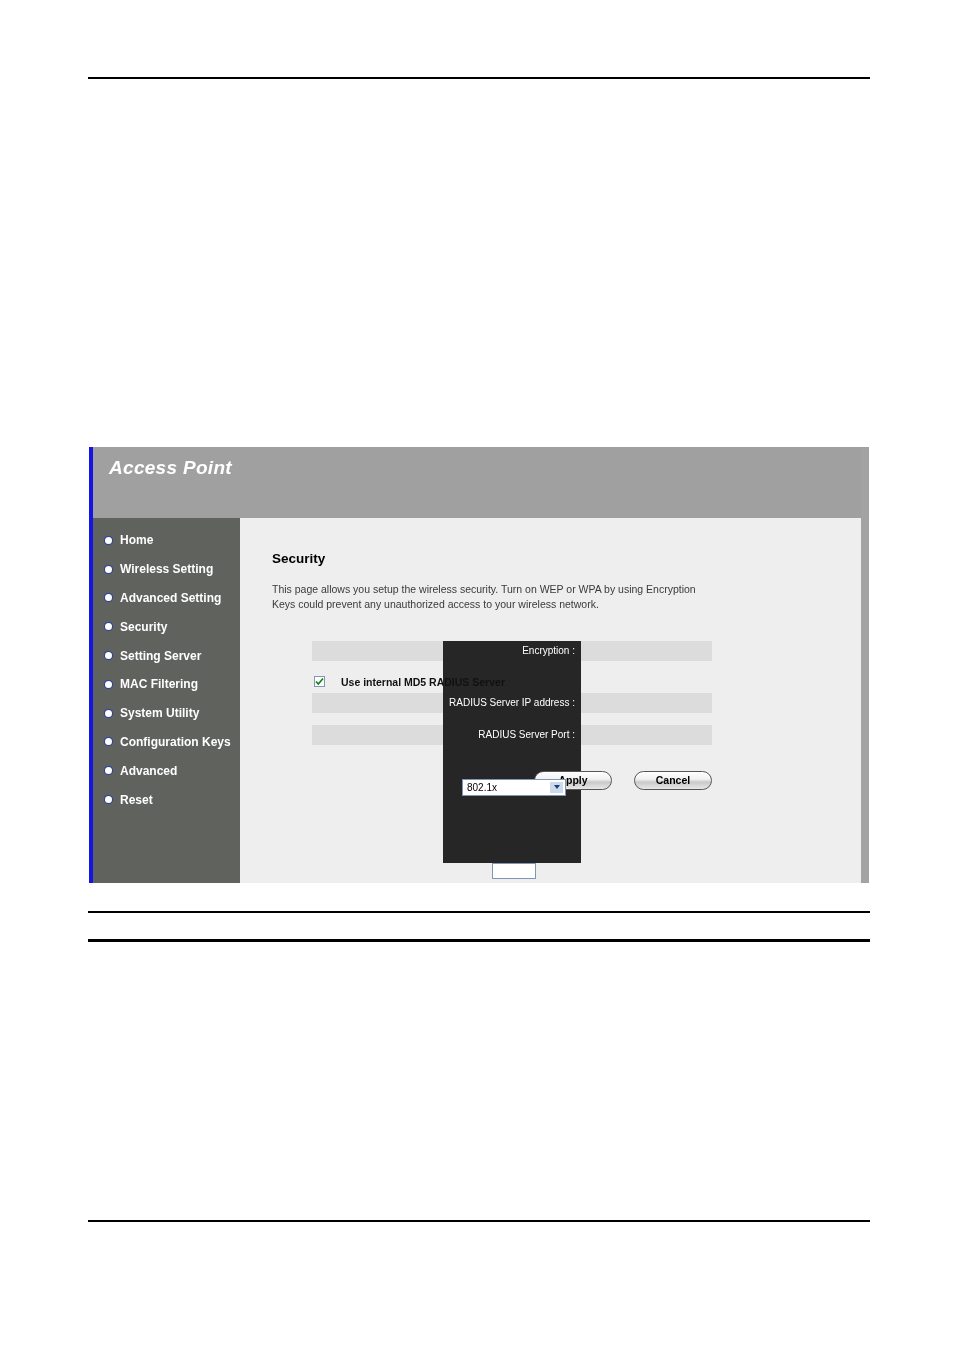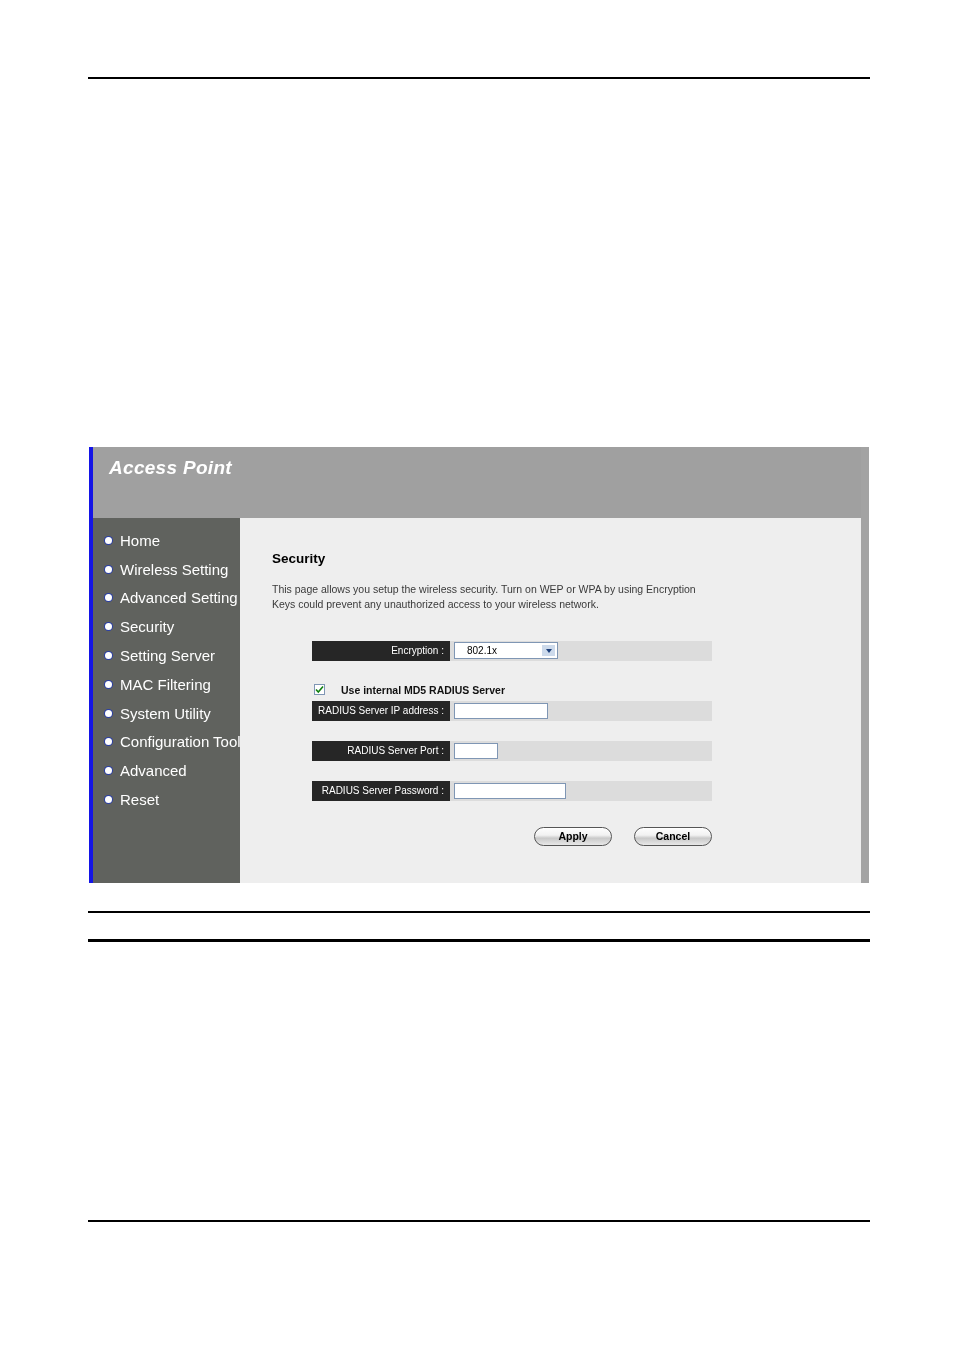--- a/index.html
+++ b/index.html
@@ -80,22 +80,22 @@
     width: 7px;
     height: 7px;
     border-radius: 50%;
     background: #ffffff;
     box-shadow: 0 0 0 1px #2a3fa8;
     flex: 0 0 7px;
     margin-right: 8px;
   }
   .nav-label {
     color: #ffffff;
-    font-size: 15px;
-    font-weight: normal;
+    font-size: 12px;
+    font-weight: bold;
     white-space: nowrap;
   }
 
   
   .ap-content {
     flex: 1;
     background: #eeeeee;
     padding: 22px 0 0 32px;
     box-sizing: border-box;
   }
@@ -113,23 +113,25 @@
     margin-bottom: 28px;
   }
 
   
   .form-table {
     margin-left: 40px;
     width: 400px;
   }
   .form-row {
     display: flex;
+    align-items: center;
     background: #dcdcdc;
     height: 20px;
-    margin-bottom: 20px;
+    margin-bottom: 12px;
+    flex-direction: column;
   }
   .form-label {
     background: #262626;
     color: #ffffff;
     font-size: 10px;
     text-align: right;
     padding-right: 6px;
     box-sizing: border-box;
     width: 138px;
     flex: 0 0 138px;
@@ -166,21 +168,21 @@
     height: 17px;
     border: 1px solid #7f96b4;
     background: #ffffff;
     box-sizing: border-box;
     display: flex;
     align-items: center;
   }
   .sel-value {
     font-size: 10px;
     color: #000000;
-    padding-left: 12px;
+    padding-left: 4px;
   }
   .sel-btn {
     position: absolute;
     right: 1px;
     top: 1px;
     width: 15px;
     height: 13px;
     background: #cddaeb;
     border: 1px solid #ffffff;
     box-sizing: border-box;
@@ -291,21 +293,21 @@
       <div class="nav-item">
         <span class="nav-bullet"></span>
         <span class="nav-label">MAC Filtering</span>
       </div>
       <div class="nav-item">
         <span class="nav-bullet"></span>
         <span class="nav-label">System Utility</span>
       </div>
       <div class="nav-item">
         <span class="nav-bullet"></span>
-        <span class="nav-label">Configuration Tool</span>
+        <span class="nav-label">Configuration Keys</span>
       </div>
       <div class="nav-item">
         <span class="nav-bullet"></span>
         <span class="nav-label">Advanced</span>
       </div>
       <div class="nav-item">
         <span class="nav-bullet"></span>
         <span class="nav-label">Reset</span>
       </div>
     </nav>
@@ -344,26 +346,20 @@
           </div>
         </div>
 
         <div class="form-row">
           <div class="form-label">RADIUS Server Port :</div>
           <div class="form-field">
             <input class="txt-input port-input" type="text" value="1812" style="">
           </div>
         </div>
 
-        <div class="form-row">
-          <div class="form-label">RADIUS Server Password :</div>
-          <div class="form-field">
-            <input class="txt-input pass-input" type="text" value="" style="">
-          </div>
-        </div>
 
       </div>
 
       <div class="btn-row">
         <button class="pill-btn">Apply</button>
         <button class="pill-btn">Cancel</button>
       </div>
 
     </section>
   </div>

